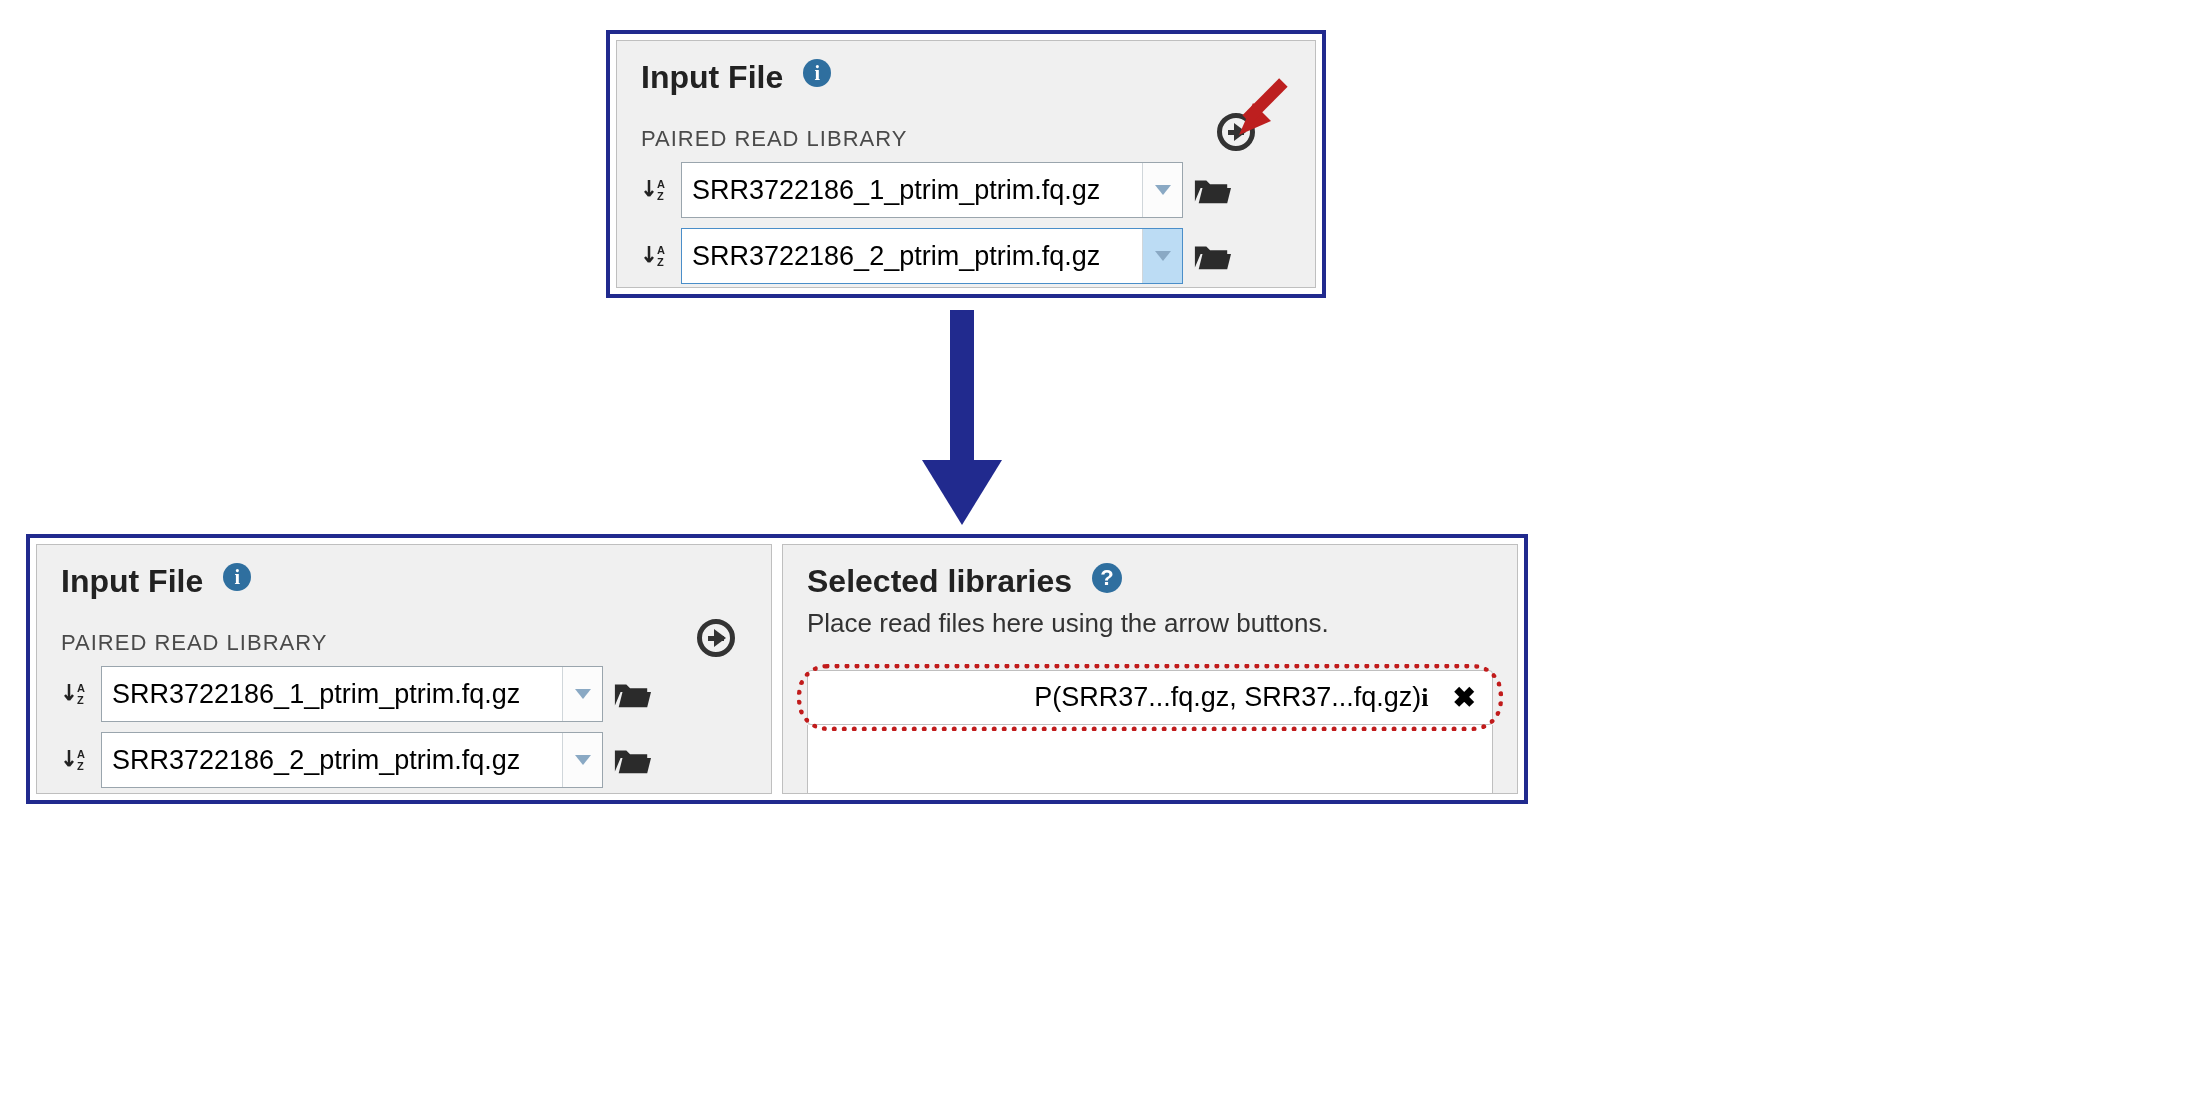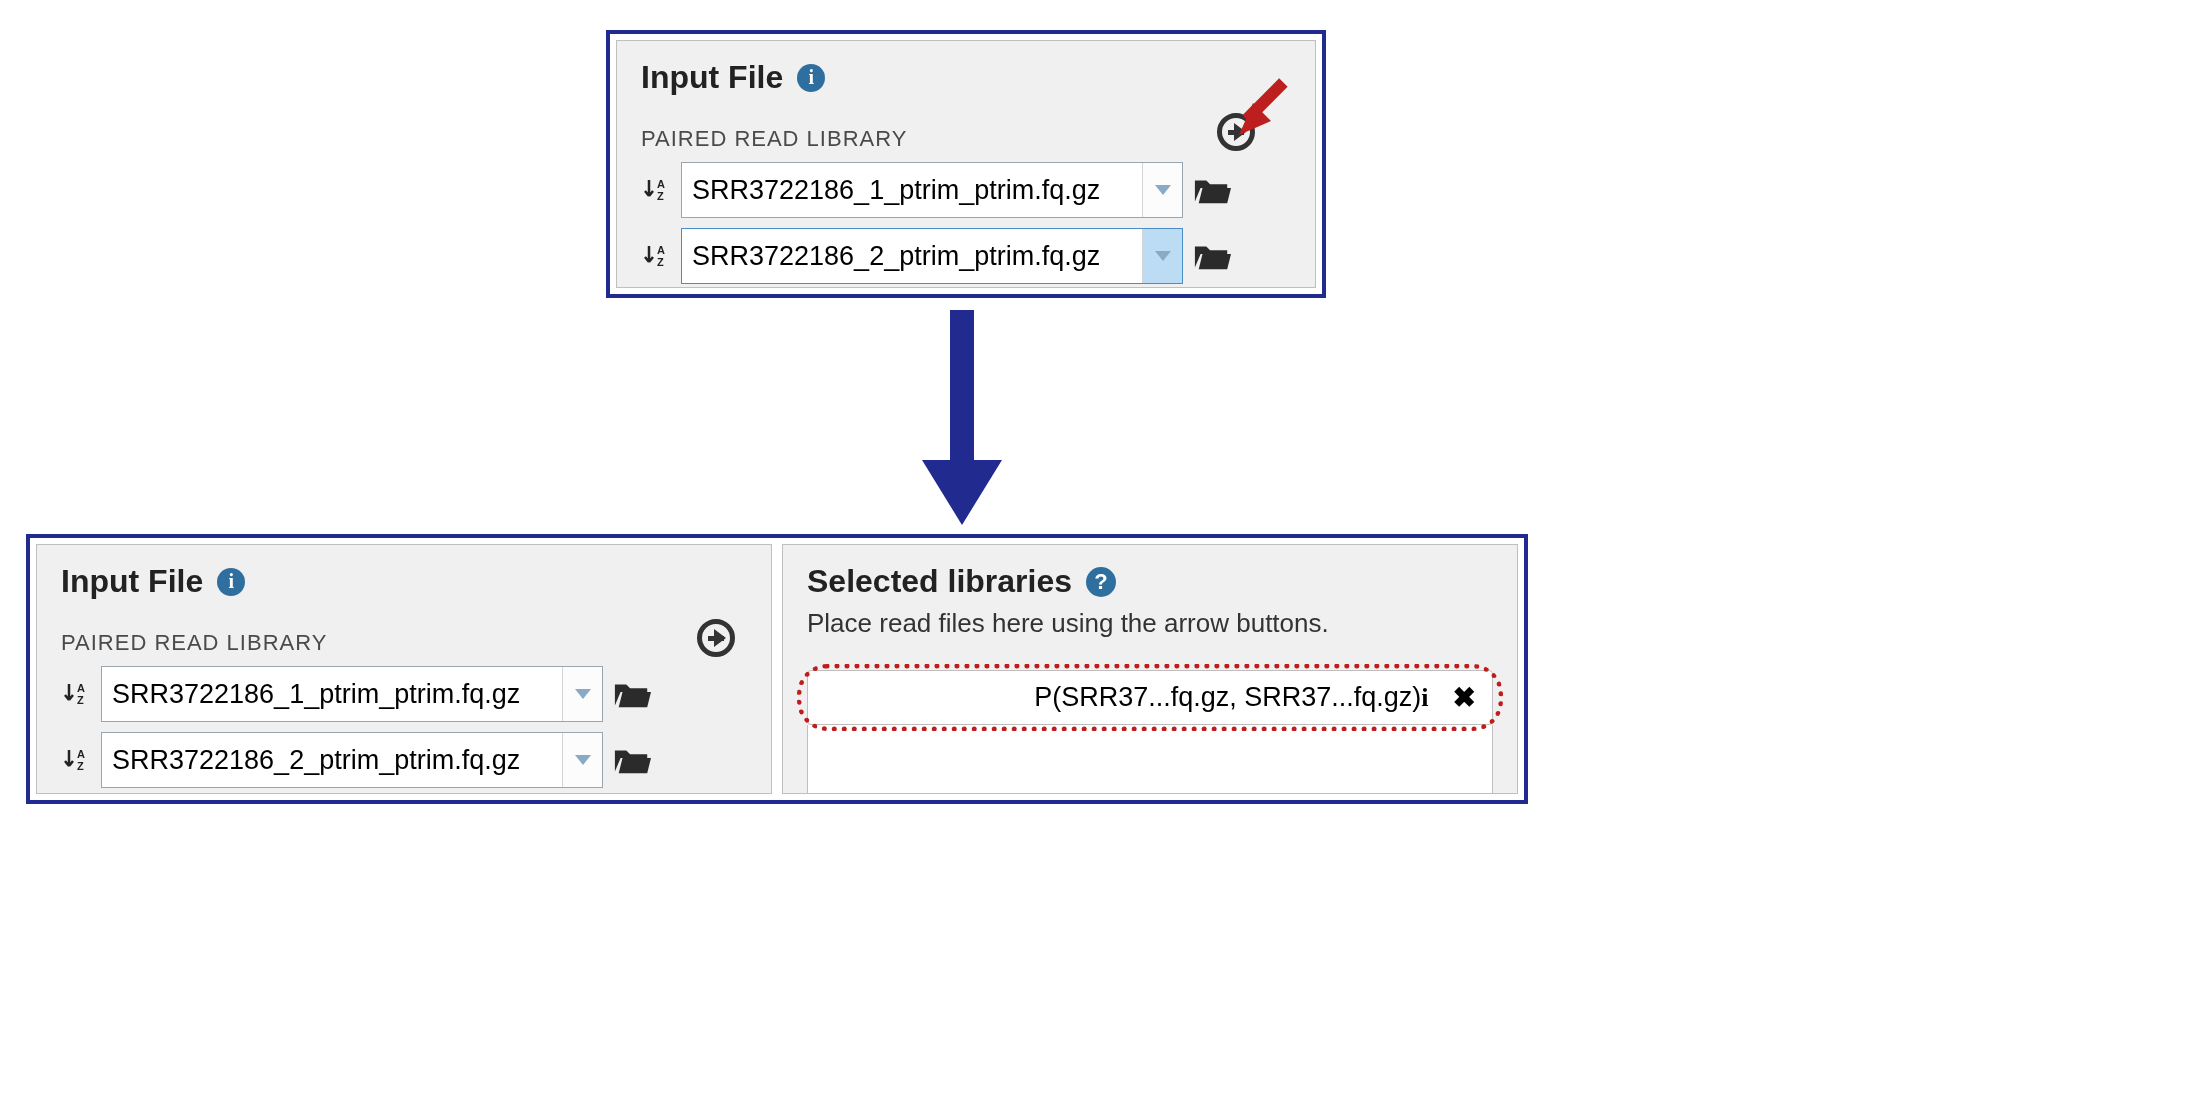--- a/index.html
+++ b/index.html
@@ -17,22 +17,22 @@
     padding: 18px 24px 14px 24px;
     height: 100%;
     position: relative;
   }
 
   .section-title {
     font-size: 32px;
     font-weight: bold;
     color: #222;
     display: flex;
-    align-items: center;
-    gap: 14px;
+    align-items: flex-start;
+    gap: 20px;
   }
 
   .subheader {
     font-size: 22px;
     letter-spacing: 1px;
     color: #4a4a4a;
     font-weight: normal;
     margin-top: 30px;
     margin-bottom: 10px;
   }

